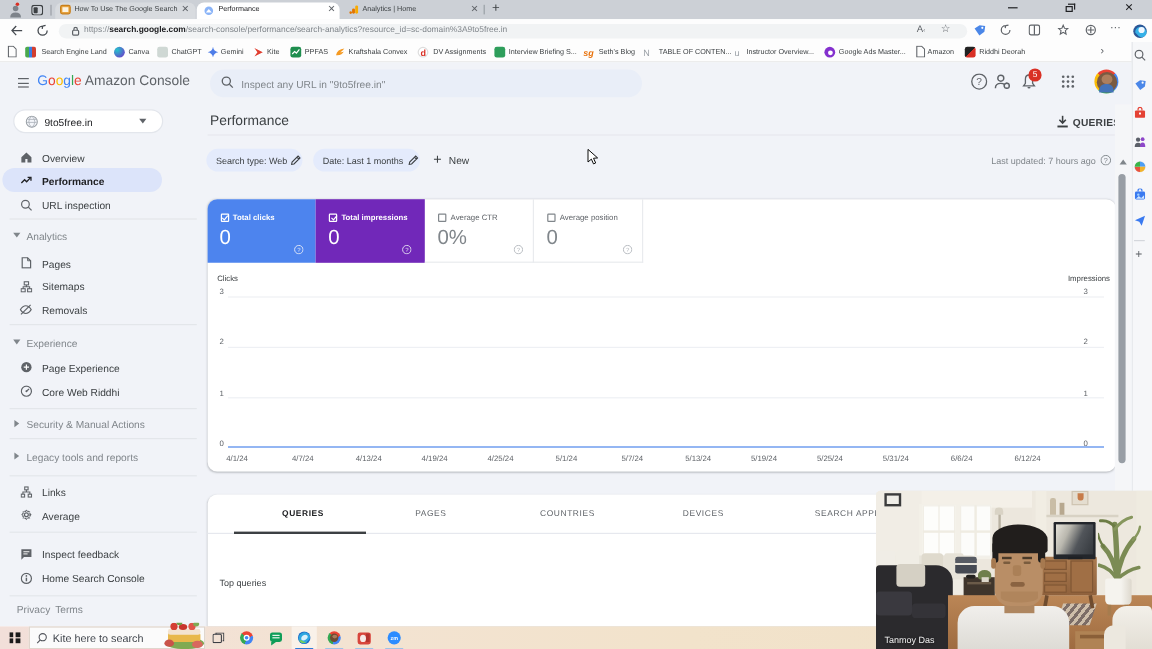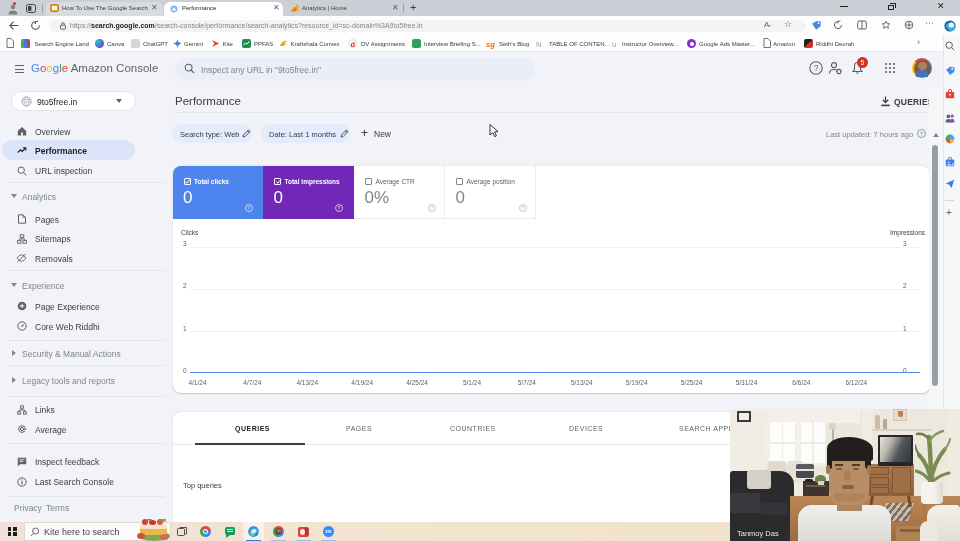--- a/index.html
+++ b/index.html
@@ -278,21 +278,21 @@
 <svg class="ic" style="left:17px;top:369.5px" width="10" height="10" viewBox="0 0 10 10">
       <path d="M0.8 0.8 H9.2 V7.2 H3 L0.8 9.4 Z" fill="#5f6368"></path>
       <path d="M2.5 2.8 H7.5 M2.5 4.6 H6" stroke="#fff" stroke-width="0.8"></path>
     </svg>
 <div class="a" style="left:35px;top:370px">Inspect feedback</div>
 <svg class="ic" style="left:17px;top:389.5px" width="10" height="10" viewBox="0 0 10 10">
       <circle cx="5" cy="5" r="4.2" fill="none" stroke="#5f6368" stroke-width="1"></circle>
       <circle cx="5" cy="2.9" r="0.7" fill="#5f6368"></circle>
       <rect x="4.4" y="4.4" width="1.2" height="3" fill="#5f6368"></rect>
     </svg>
-<div class="a" style="left:35px;top:390px">Last Search Console</div>
+<div class="a" style="left:35px;top:390px">Home Search Console</div>
 <div class="a" style="left:8px;top:409px;width:156px;height:1px;background:#e3e6ea"></div>
 <div class="a" style="left:14px;top:416px;color:#80868b;font-size:8.5px">Privacy</div>
 <div class="a" style="left:46px;top:416px;color:#80868b;font-size:8.5px">Terms</div>
 </div>
 
 <div id="content">
 
 <div class="a" style="left:175px;top:95px;font-size:11.5px;color:#3c4043">Performance</div>
 <svg class="ic" style="left:880px;top:96px" width="11" height="11" viewBox="0 0 11 11">
       <path d="M5.5 0.5 V6 M2.8 3.8 L5.5 6.6 L8.2 3.8" stroke="#3c4043" stroke-width="1.3" fill="none"></path>

